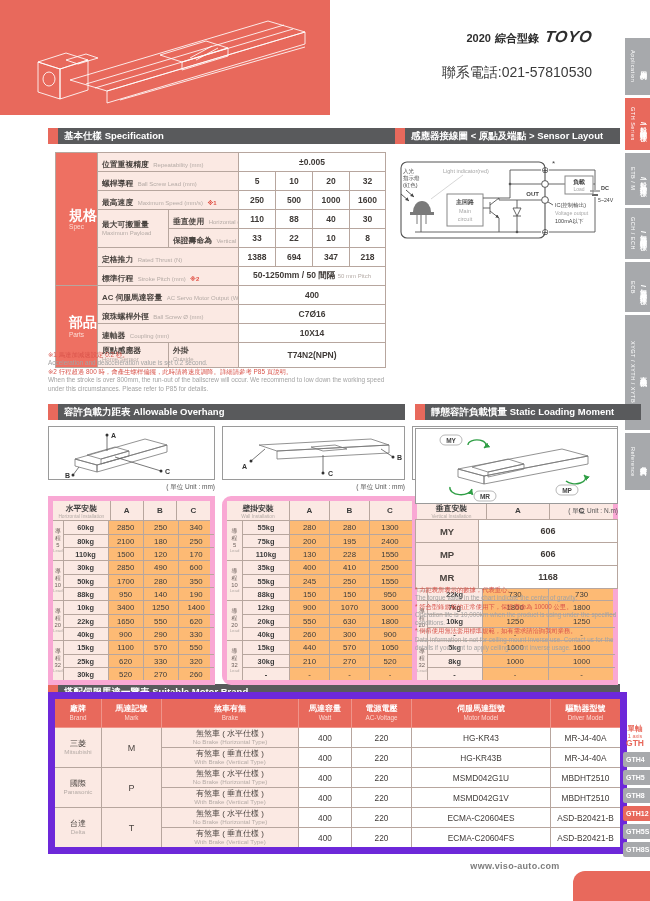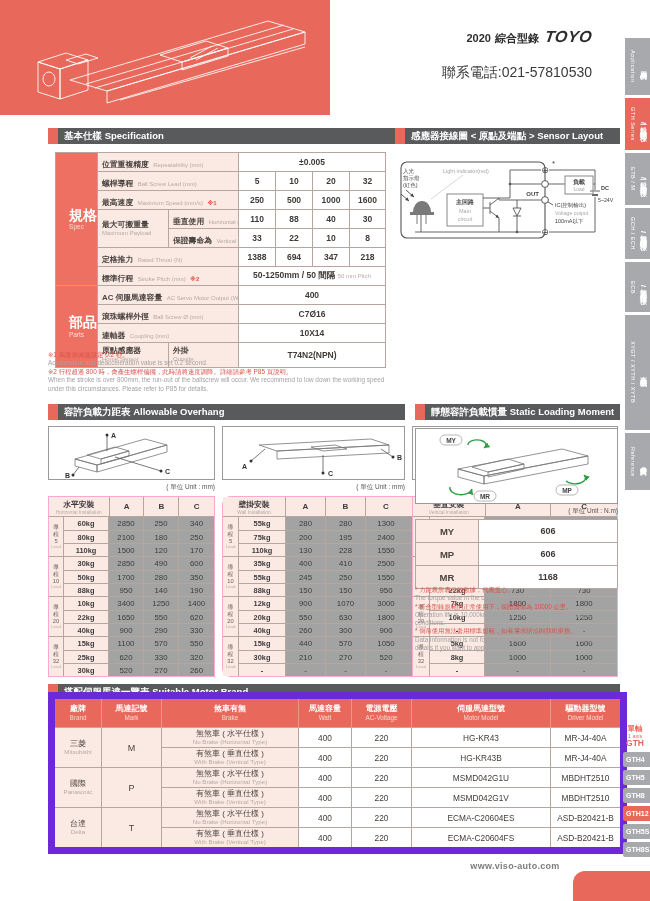--- a/index.html
+++ b/index.html
@@ -48,21 +48,21 @@
 
   .notes{position:absolute;font-size:6.4px;line-height:1.32;}
   .notes .r{color:#d9534a;}
   .notes .g{color:#a3a3a3;}
 
   
   .dbox{position:absolute;border:1px solid #9a9a9a;background:#fff;box-sizing:border-box;}
   .unit{position:absolute;font-size:6.5px;color:#555;text-align:right;}
 
   
-  .oh{position:absolute;border:1px solid #f9a8d4;background:#a3a3a3;color:#3c3c3c;box-sizing:border-box;}
+  .oh{position:absolute;border:5px solid #f9a8d4;background:#fdba74;color:#3c3c3c;box-sizing:border-box;}
   .oh *{box-sizing:border-box;}
   .oh-head{display:flex;height:20px;background:#fbe9e3;border-bottom:1px solid #b7a69e;}
   .oh-head .t{display:flex;flex-direction:column;justify-content:center;align-items:center;border-right:1px solid #b7a69e;}
   .oh-head .t .zh{font-size:7.8px;font-weight:bold;}
   .oh-head .t .en{font-size:4.8px;color:#b5aba6;}
   .oh-head .c{display:flex;align-items:center;justify-content:center;font-weight:bold;font-size:8px;border-right:1px solid #b7a69e;}
   .oh-head .c:last-child,.oh-row .v:last-child{border-right:none;}
   .oh-group{display:flex;border-bottom:1px solid #b7a69e;}
   .oh-group:last-child{border-bottom:none;}
   .lead{background:#fbe9e3;border-right:1px solid #b7a69e;display:flex;flex-direction:column;
@@ -175,21 +175,21 @@
       <span class="en">XYGT / XYTH / XYTB</span>
     </div>
   <div class="side-tab" style="top:433px;height:57px;">
       <span class="zh">參考資料</span>
       <span class="en">Reference</span>
     </div>
 
   <div class="sec-bar" style="left:48px;top:128px;width:364px;"><span class="sq"></span><span>基本仕樣 Specification</span></div>
   <div class="sec-bar" style="left:395px;top:128px;width:225px;"><span class="sq"></span><span>感應器接線圖 &lt; 原點及端點 &gt; Sensor Layout</span></div>
   <div class="sec-bar" style="left:48px;top:404px;width:357px;"><span class="sq"></span><span>容許負載力距表 Allowable Overhang</span></div>
-  <div class="sec-bar" style="left:415px;top:404px;width:205px;"><span class="sq"></span><span>靜態容許負載慣量 Static Loading Moment</span></div>
+  <div class="sec-bar" style="left:415px;top:404px;width:226px;"><span class="sq"></span><span>靜態容許負載慣量 Static Loading Moment</span></div>
   <div class="sec-bar" style="left:48px;top:684px;width:572px;"><span class="sq"></span><span>搭配伺服馬達一覽表 Suitable Motor Brand</span></div>
 
   <table class="spec">
     <colgroup>
         <col style="width:42px">
         <col style="width:71px">
         <col style="width:70px">
         <col style="width:37px">
         <col style="width:37px">
         <col style="width:37px">

